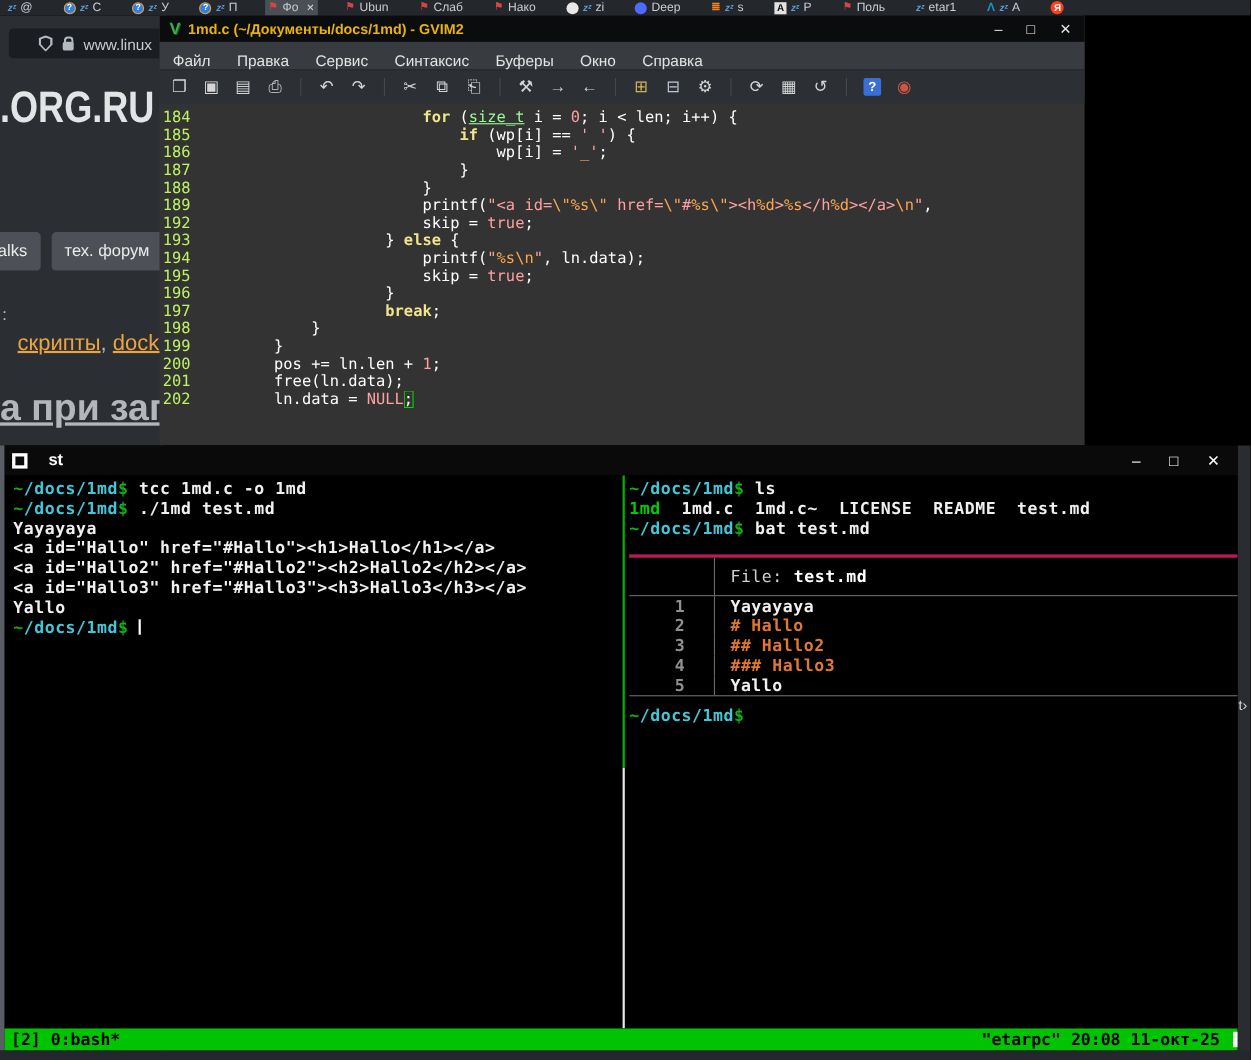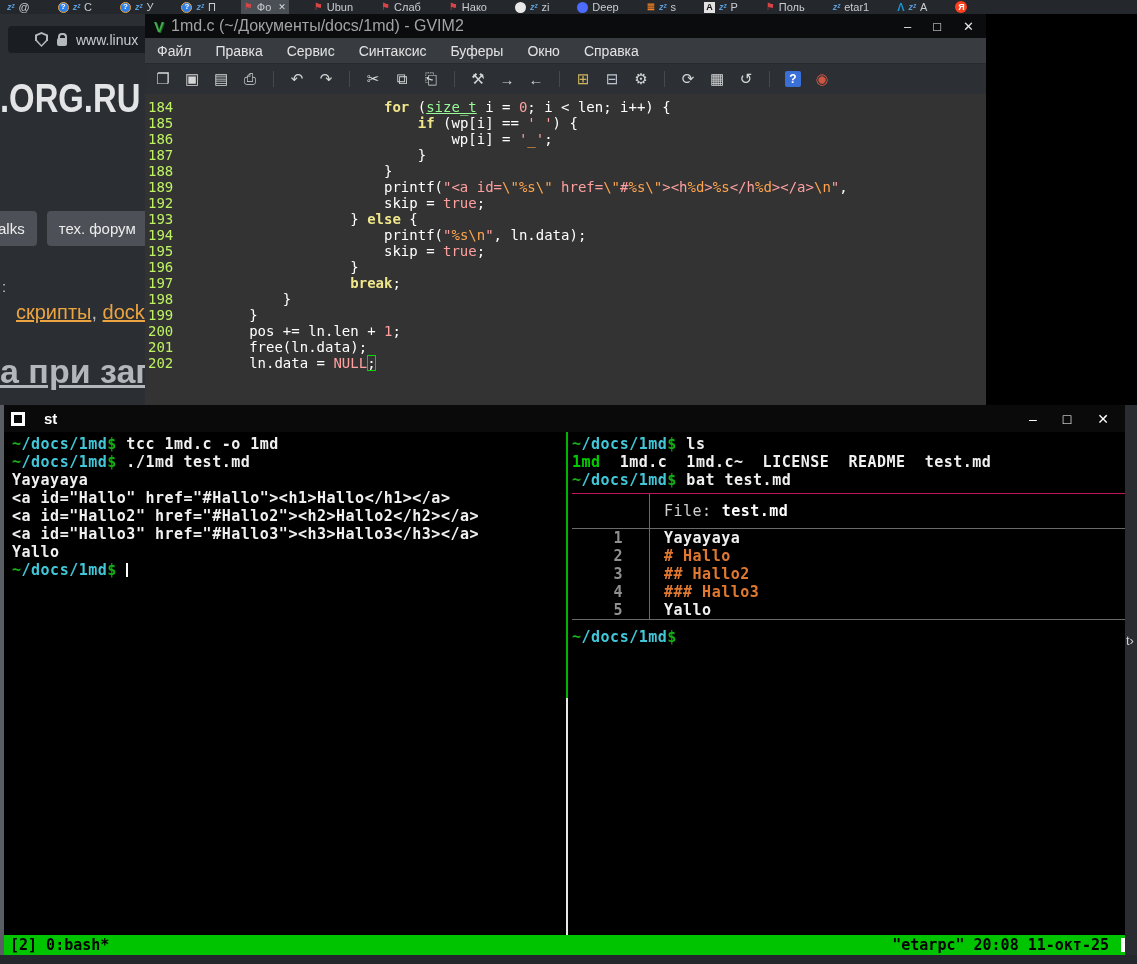--- a/index.html
+++ b/index.html
@@ -35,23 +35,23 @@
   .bcolon{position:absolute;left:2px;top:264px;color:#c0c3c6;font-size:15px}
   .blinks{position:absolute;left:16px;top:287px;font-size:20px;white-space:nowrap}
   .blink{color:#eca440;text-decoration:underline}
   .bcomma{color:#b8b8b8}
   .bheading{position:absolute;left:0;top:338px;color:#b3b6ba;font-size:34px;font-weight:bold;text-decoration:underline;white-space:nowrap}
 
   
   #gvim{position:absolute;left:145px;top:14px;width:841px;height:391px;background:#333;z-index:2;overflow:hidden}
   .gtitle{height:24px;background:#0b0c0e;display:flex;align-items:center;gap:7px;padding:0 9px;position:relative}
   .vimicon{color:#3fae4a;font-weight:bold;font-size:15px;text-shadow:1px 1px 0 #1a5f24}
-  .gtitletext{color:#a3a3a3;font-weight:normal;font-size:16px;white-space:nowrap}
+  .gtitletext{color:#eab308;font-weight:bold;font-size:13px;white-space:nowrap}
   .wcontrols{position:absolute;right:12px;top:0;height:100%;display:flex;gap:22px;align-items:center;color:#e8e8e8;font-size:13px}
-  .gmenubar{height:25px;background:#383c41;display:flex;align-items:center;gap:24px;padding:0 12px;font-size:14px;color:#e3e3e3}
+  .gmenubar{height:25px;background:#383c41;display:flex;align-items:flex-end;gap:24px;padding:0 12px;font-size:14px;color:#e3e3e3}
   .mitem{white-space:nowrap}
   .gtoolbar{height:30px;background:#2c3034;display:flex;align-items:center;gap:13px;padding:0 10px;color:#d5d5d5;font-size:15px;border-top:1px solid #26292d}
   .tsep{width:1px;height:16px;background:#45494e;display:inline-block;margin:0 2px}
   .ticon{display:inline-flex;align-items:center;justify-content:center;min-width:16px}
   .thelp{background:#3a6fd8;color:#fff;width:16px;height:16px;border-radius:2px;font-size:12px;font-weight:bold}
   .gcode{padding:5px 0 0 3px;font-family:"DejaVu Sans Mono",monospace;font-size:14px;line-height:16px}
   .crow{white-space:pre;height:16px}
   .ln{color:#bef264}
   .s-pl{color:#fff}
   .s-kw{color:#f0e68c;font-weight:bold}
@@ -74,21 +74,21 @@
   .sttitletext{color:#fff;font-weight:bold;font-size:15px}
   .stcontrols{position:absolute;right:16px;top:0;height:100%;display:flex;gap:26px;align-items:center;color:#fff;font-size:14px}
   .stcontent{position:relative;height:503px;background:#000;font-family:"DejaVu Sans Mono",monospace;font-weight:bold;font-size:15px;letter-spacing:.5px;overflow:hidden}
   .trow{white-space:pre;height:18px;line-height:18px}
   .t-g{color:#15b015}.t-c{color:#41c7d8}.t-w{color:#f0f0f0}.t-gb{color:#00cc00}.t-o{color:#e07830}
   .curbar{display:inline-block;width:2px;height:14px;background:#fff;vertical-align:-2px}
   .paneL{position:absolute;left:8px;top:3px}
   .divG{position:absolute;left:562px;top:0;width:2px;height:266px;background:#00b400}
   .divW{position:absolute;left:562px;top:266px;width:2px;height:237px;background:#e8e8e8}
   .paneR{position:absolute;left:568px;top:3px;width:554px}
-  .bat{border-top:1px solid #be185d;border-bottom:1px solid #6a6a6a;margin-top:4px}
+  .bat{border-top:3px solid #be185d;border-bottom:1px solid #6a6a6a;margin-top:15px}
   .bat-head{display:flex;height:34px;border-bottom:1px solid #6a6a6a}
   .bat-num{width:78px;flex-shrink:0;color:#909090;border-right:1px solid #6a6a6a;box-sizing:border-box;display:flex;align-items:center;justify-content:flex-end;padding-right:26px}
   .bat-row{display:flex;height:18px;line-height:18px}
   .bat-text{padding-left:14px;display:flex;align-items:center}
   .bat-filelabel{color:#d0d0d0;font-weight:400}
   .bat-filename{color:#fff;font-weight:bold;margin-left:10px}
   .promptrow{margin-top:8px}
   .ststatus{height:20px;background:#00c400;color:#000;display:flex;justify-content:space-between;align-items:center;padding:0 16px 0 6px;position:relative;font-family:"DejaVu Sans Mono",monospace;font-weight:bold;font-size:15px}
   .cap{position:absolute;right:0;top:3px;width:4px;height:14px;background:#fff}
 </style>

